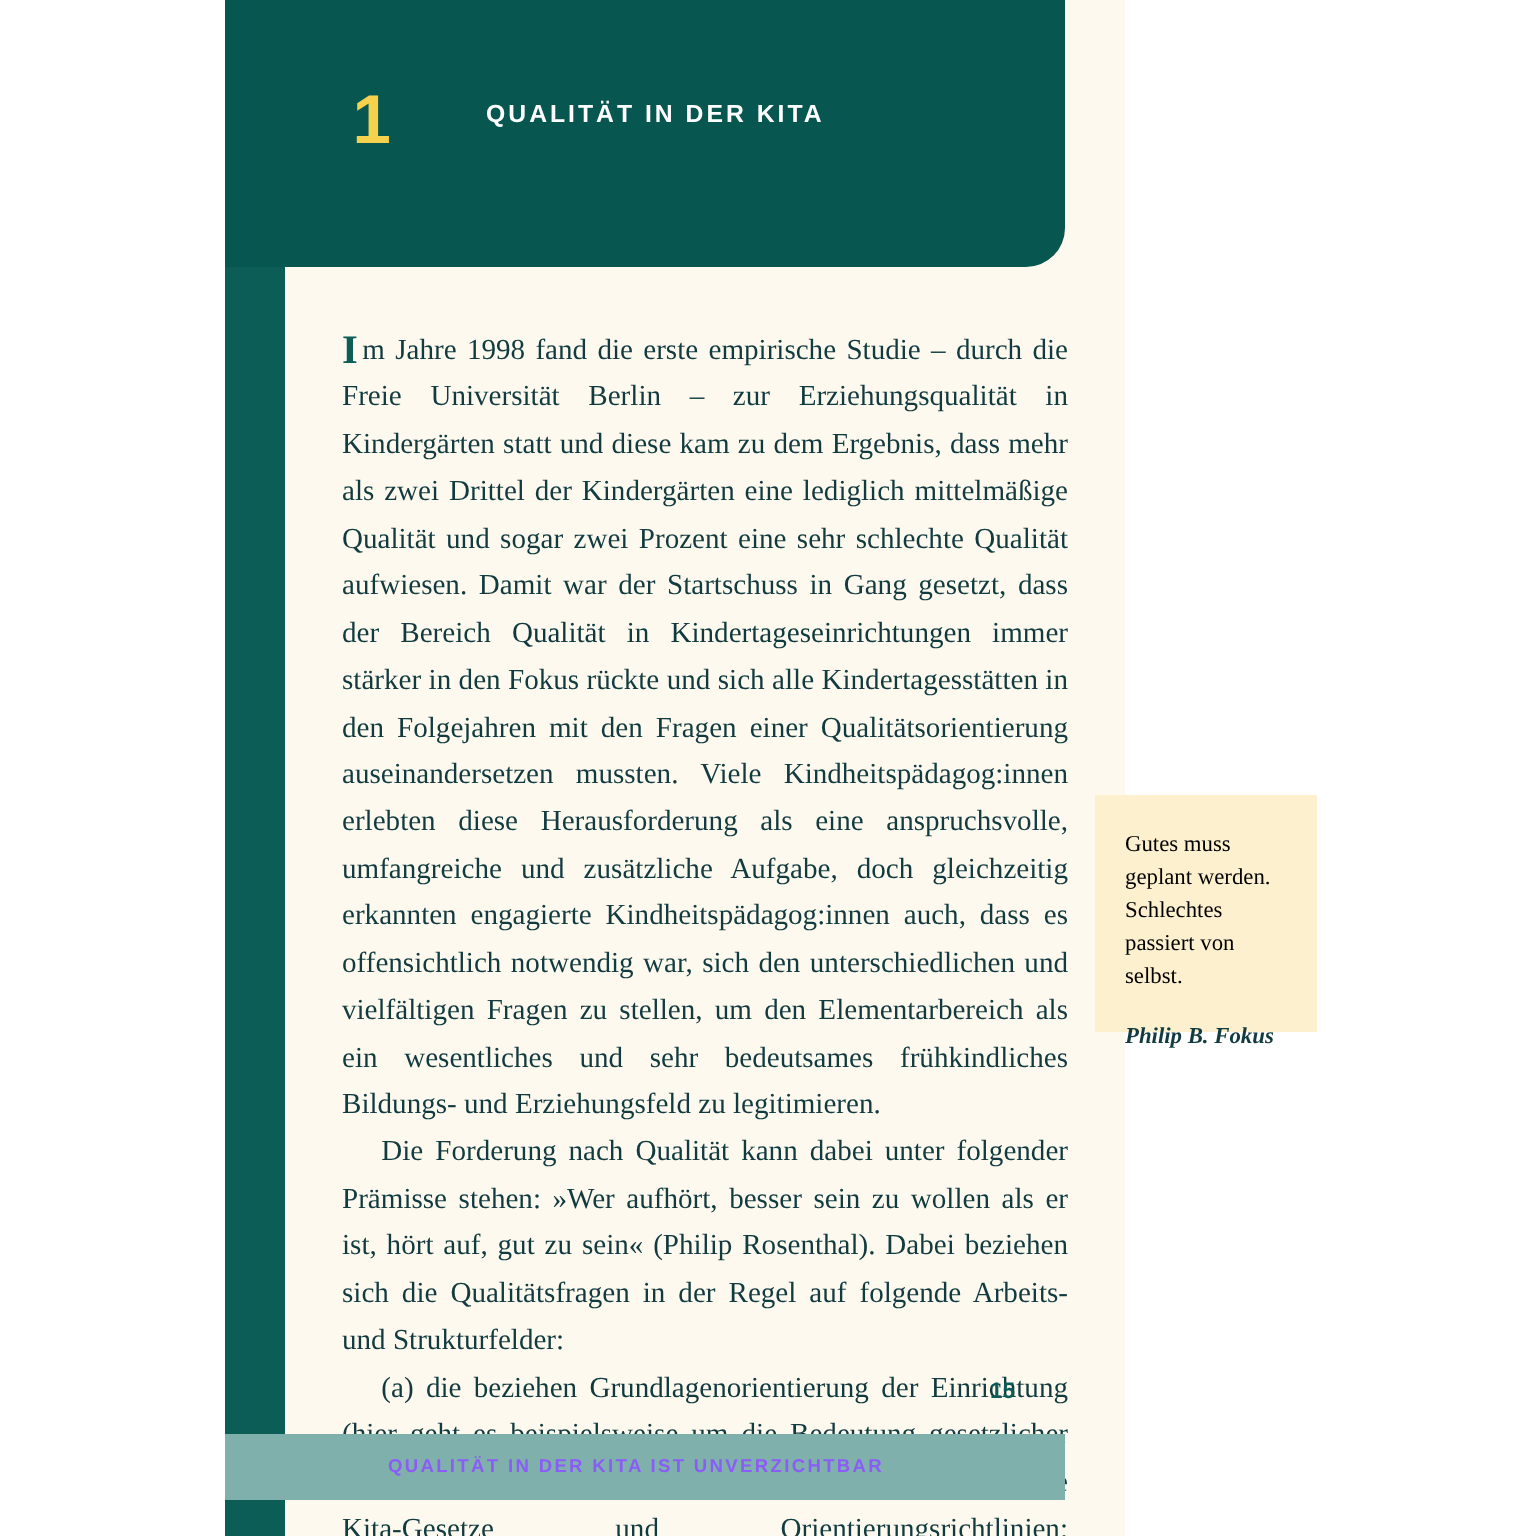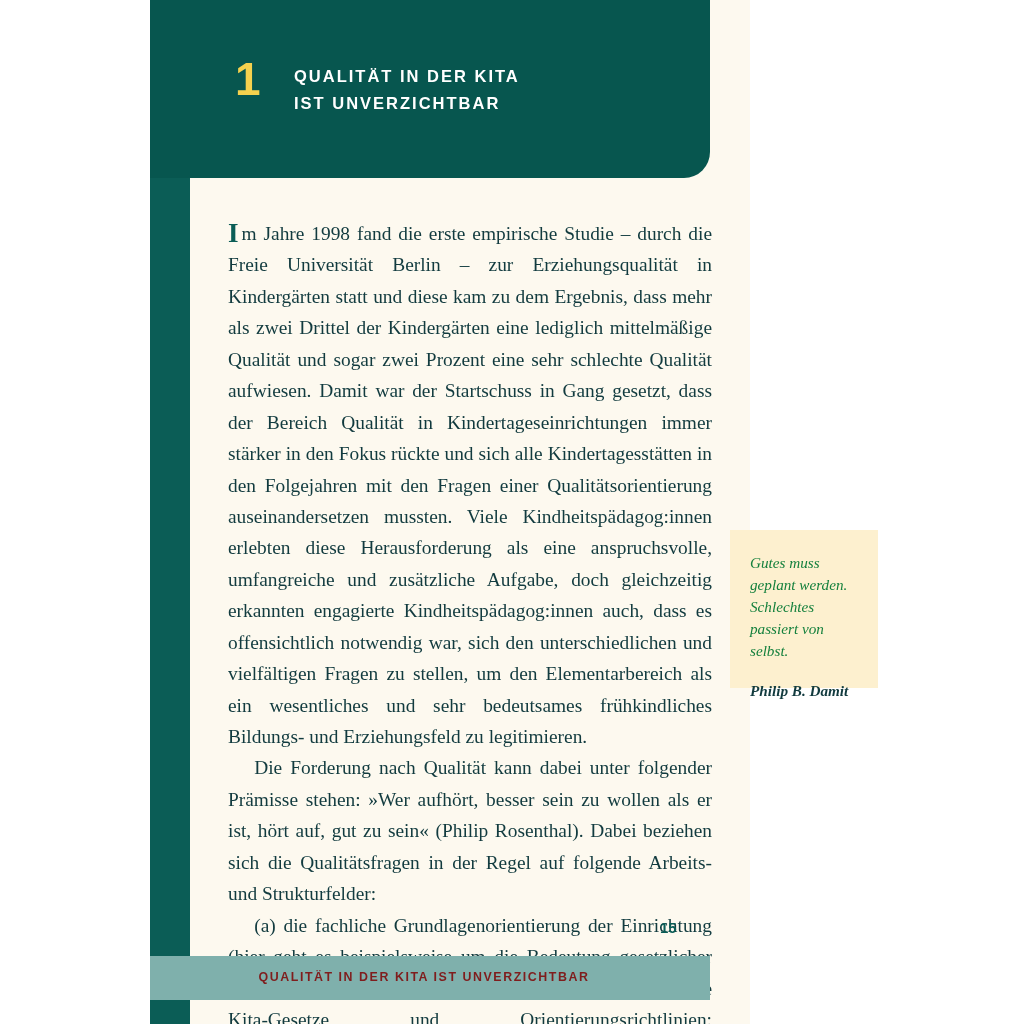--- a/index.html
+++ b/index.html
@@ -58,21 +58,21 @@
     top: 56px;
     font-family: "Liberation Sans", sans-serif;
     font-size: 46px;
     font-weight: 700;
     color: #f5d14e;
     line-height: 1;
   }
 
   .chapter-title {
     position: absolute;
-    left: 144px;
+    left: 174px;
     top: 63px;
     width: 380px;
     font-family: "Liberation Sans", sans-serif;
     font-size: 16.5px;
     font-weight: 700;
     letter-spacing: 2.0px;
     line-height: 1.65;
     color: #ffffff;
     text-transform: uppercase;
   }
@@ -121,24 +121,23 @@
     left: 730px;
     top: 530px;
     width: 148px;
     height: 158px;
     background: #fdf0cf;
     padding: 22px 18px 0 20px;
     box-sizing: border-box;
   }
   .quote-text {
     font-family: "Liberation Serif", serif;
-    font-style: italic;
     font-size: 15.2px;
     line-height: 1.45;
-    color: #15803d;
+    color: #000000;
     margin: 0;
   }
   .quote-author {
     font-family: "Liberation Serif", serif;
     font-style: italic;
     font-weight: 700;
     font-size: 15.2px;
     line-height: 1.45;
     color: #123b3f;
     margin: 18px 0 0 0;
@@ -157,21 +156,21 @@
   .footer-running-title {
     position: absolute;
     left: 214px;
     top: 970px;
     width: 420px;
     text-align: center;
     font-family: "Liberation Sans", sans-serif;
     font-size: 12.4px;
     font-weight: 700;
     letter-spacing: 1.55px;
-    color: #7f1d1d;
+    color: #8b5cf6;
     text-transform: uppercase;
   }
   .footer-page-number {
     position: absolute;
     left: 660px;
     top: 919px;
     font-family: "Liberation Sans", sans-serif;
     font-size: 15px;
     font-weight: 700;
     color: #0b5d56;
@@ -192,33 +191,32 @@
 
 <div class="page">
 
   <div class="edge-band"></div>
   <div class="sheet"></div>
 
   <div class="chapter-header">
     <div class="chapter-number">1</div>
     <div class="chapter-title">
       <span>QUALITÄT IN DER KITA</span>
-      <span class="line2">IST UNVERZICHTBAR</span>
     </div>
   </div>
 
   <div class="body-col">
     <p><span class="initial">I</span><span>m Jahre 1998 fand die erste empirische Studie – durch die Freie Universität Berlin – zur Erziehungsqualität in Kindergärten statt und diese kam zu dem Ergebnis, dass mehr als zwei Drittel der Kindergärten eine lediglich mittelmäßige Qualität und sogar zwei Prozent eine sehr schlechte Qualität aufwiesen. Damit war der Startschuss in Gang gesetzt, dass der Bereich </span><strong>Qualität in Kindertageseinrichtungen</strong><span> immer stärker in den Fokus rückte und sich alle Kindertagesstätten in den Folgejahren mit den Fragen einer Qualitätsorientierung auseinandersetzen mussten. Viele Kindheitspädagog:innen erlebten diese Herausforderung als eine anspruchsvolle, umfangreiche und zusätzliche Aufgabe, doch gleichzeitig erkannten engagierte Kindheitspädagog:innen auch, dass es offensichtlich notwendig war, sich den unterschiedlichen und vielfältigen Fragen zu stellen, um den Elementarbereich als ein wesentliches und sehr bedeutsames frühkindliches Bildungs- und Erziehungsfeld zu legitimieren.</span></p>
     <p>Die Forderung nach Qualität kann dabei unter folgender Prämisse stehen: »Wer aufhört, besser sein zu wollen als er ist, hört auf, gut zu sein« (Philip Rosenthal). Dabei beziehen sich die Qualitätsfragen in der Regel auf folgende Arbeits- und Strukturfelder:</p>
-    <p><span>(a)  die fachliche </span><strong>Grundlagenorientierung</strong><span> der Einrichtung (hier geht es beispielsweise um die Bedeutung gesetzlicher Bestimmungen: SGB, VIII. Bd., 2. Hlbd./länderspezifische Kita-Gesetze und Orientierungsrichtlinien: Bildungsrichtlinien/die zutreffenden Paragraphen in der UN-Charta </span></p>
+    <p><span>(a)  die beziehen </span><strong>Grundlagenorientierung</strong><span> der Einrichtung (hier geht es beispielsweise um die Bedeutung gesetzlicher Bestimmungen: SGB, VIII. Bd., 2. Hlbd./länderspezifische Kita-Gesetze und Orientierungsrichtlinien: Bildungsrichtlinien/die zutreffenden Paragraphen in der UN-Charta </span></p>
   </div>
 
   <div class="quote-box">
     <p class="quote-text">Gutes muss geplant werden. Schlechtes passiert von selbst.</p>
-    <p class="quote-author">Philip B. Damit</p>
+    <p class="quote-author">Philip B. Fokus</p>
   </div>
 
   <div class="footer-bar"></div>
   <div class="footer-running-title">QUALITÄT IN DER KITA IST UNVERZICHTBAR</div>
   <div class="footer-page-number">15</div>
   <div class="edge-band-bottom"></div>
 
 </div>
 
 </body></html>

